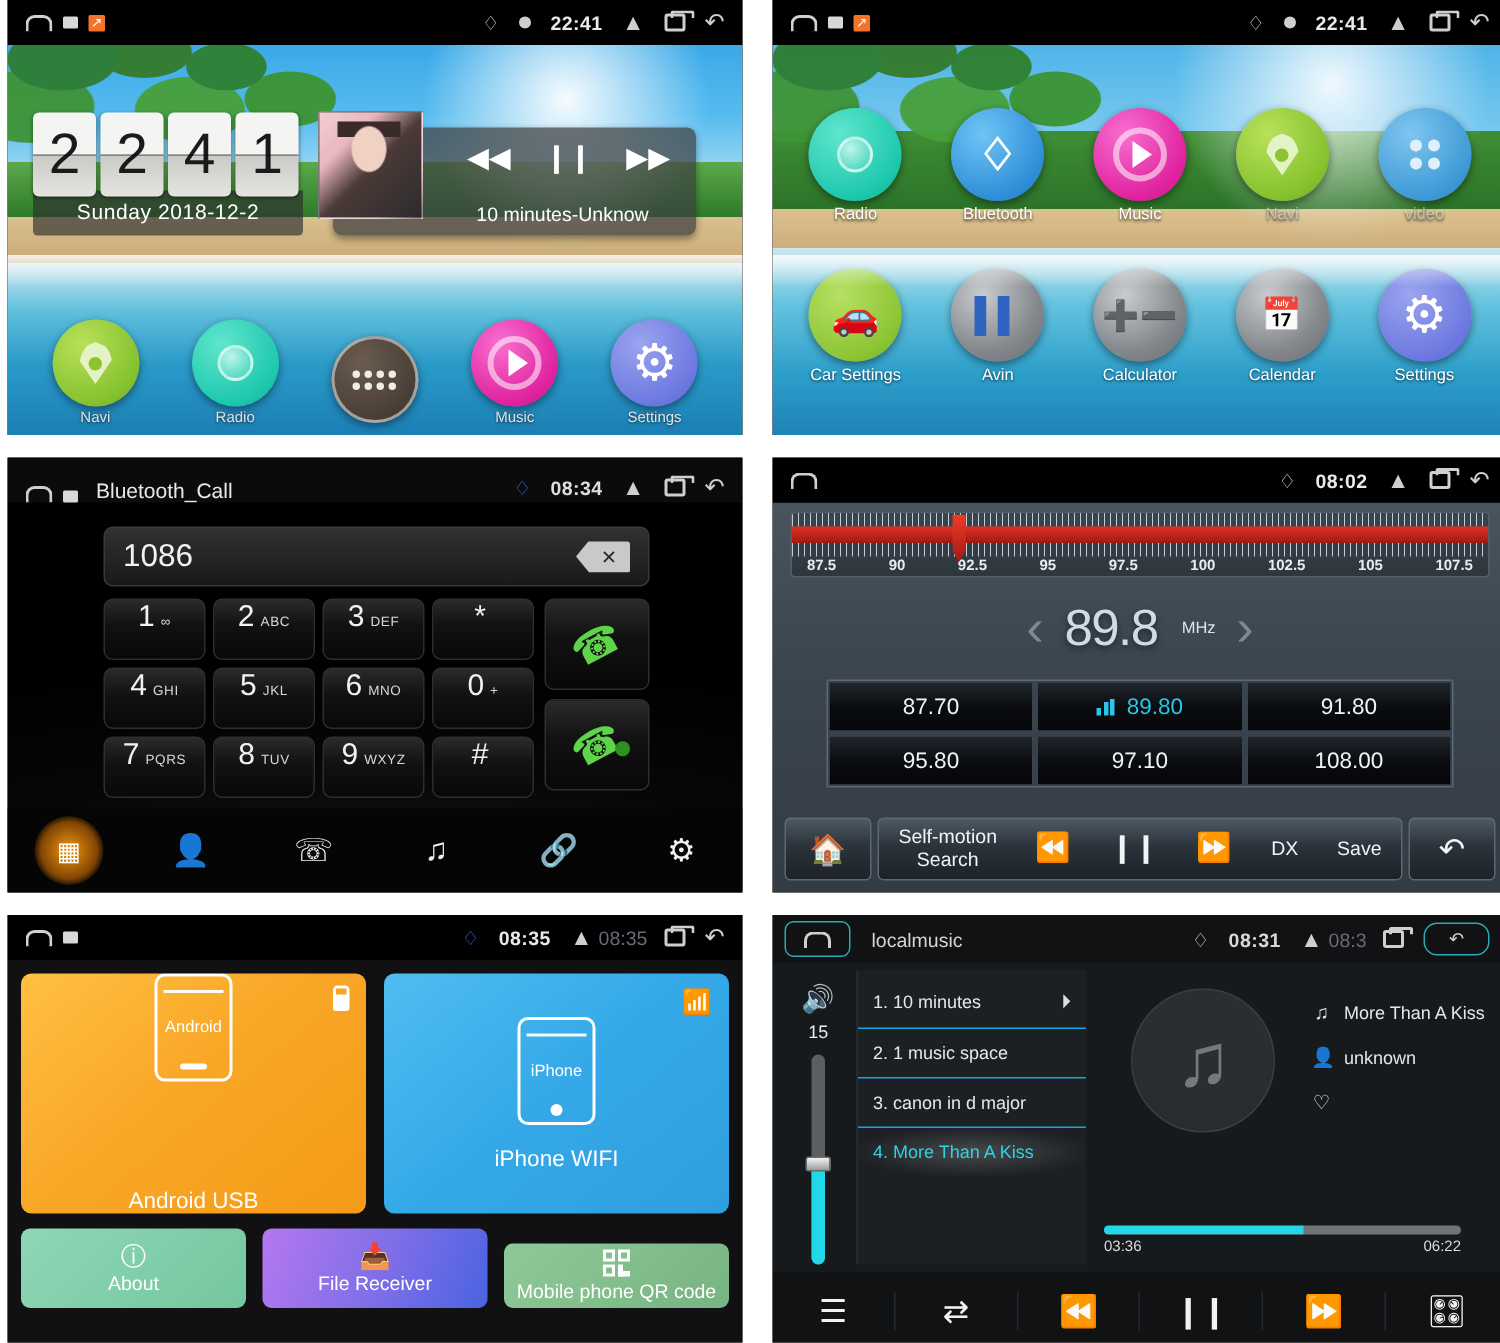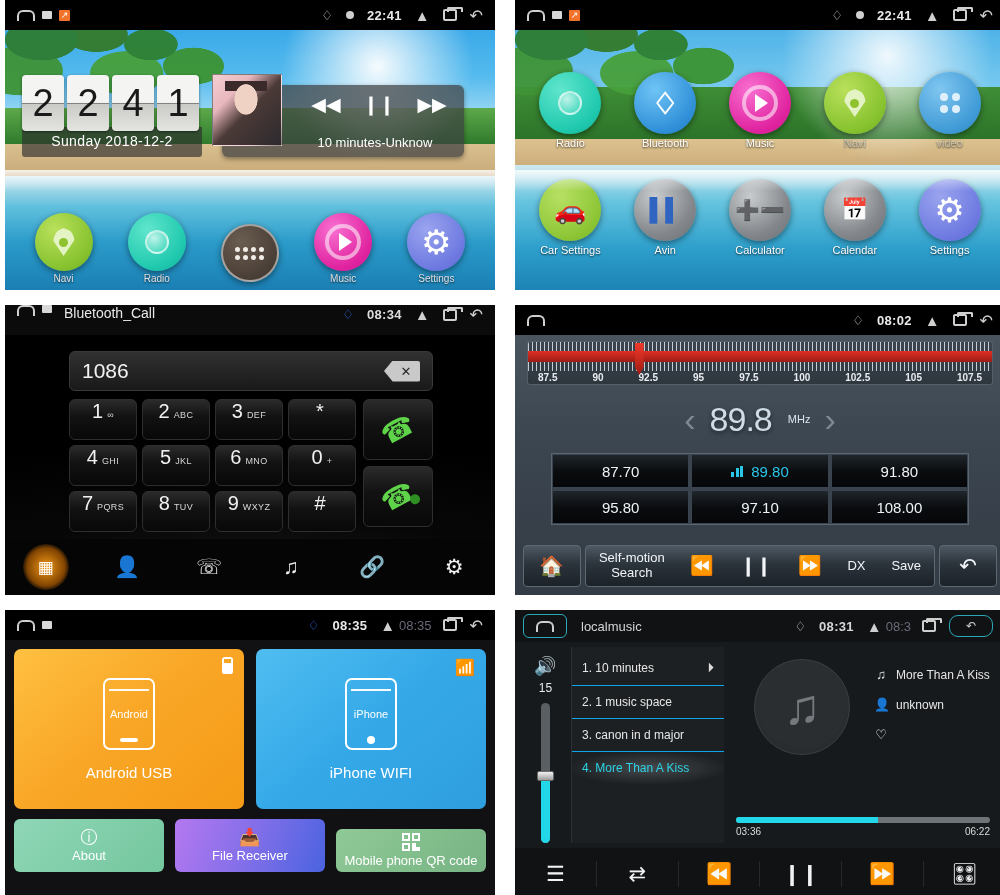--- a/index.html
+++ b/index.html
@@ -175,21 +175,21 @@
              padding: 0 8px; }
   .app-cell { text-align: center; }
   .app-cell .round-icon { width: 62px; height: 62px; }
   .app-label { color: #fff; font-size: 11px; margin-top: 3px;
                text-shadow: 0 1px 2px rgba(0,0,0,.75); }
   .app-label.faded { color: rgba(235,240,235,.55); }
 
   
   .bt-panel { background: #000; }
   .bt-titlebar { position:absolute; top:0; left:0; right:0; height:30px; background:#0b0b0b;
-                 display:flex; align-items:flex-start; color:#ddd; font-size:12px; z-index:20; }
+                 display:flex; align-items:flex-end; color:#ddd; font-size:12px; z-index:20; }
   .bt-title { font-size: 14px; color: #e8e8e8; margin-left: 12px; }
   .bt-body { position: absolute; top: 30px; left: 0; right: 0; bottom: 0;
              background: radial-gradient(ellipse 120% 80% at 50% 118%, #2a2a2a 0%, #070707 60%, #000 100%); }
   .num-display {
     position: absolute; left: 64px; top: 16px; width: 364px; height: 40px;
     background: linear-gradient(to bottom, #313131, #191919);
     border: 1px solid #3a3a3a; border-radius: 6px;
     display: flex; align-items: center; padding: 0 12px;
     color: #f2f2f2; font-size: 21px;
   }
@@ -263,21 +263,21 @@
             border: 1px solid #5d6873; border-radius: 4px; }
   .rt-mid span { color: #f2f5f8; font-size: 13px; text-align: center; line-height: 1.15; }
   .rt-mid .glyph { font-size: 19px; }
   .rt-back { width: 58px; font-size: 21px; }
 
   
   .link-body { position: absolute; top: 30px; left: 0; right: 0; bottom: 0; background: #111113; padding: 9px; }
   .link-top { display: flex; gap: 12px; height: 160px; }
   .card { flex: 1; border-radius: 7px; position: relative; overflow: hidden;
           display: flex; flex-direction: column; align-items: center; justify-content: center; }
-  .card-android { background: linear-gradient(140deg,#ffc041 0%, #f9a626 48%, #f59b17 100%); }
+  .card-android { background: linear-gradient(140deg,#ffc041 0%, #f9a626 48%, #f59b17 100%); justify-content: space-between; }
   .card-iphone { background: linear-gradient(140deg,#4fbdf0 0%, #35a9e8 48%, #2f9ede 100%); }
   .phone-out { width: 52px; height: 72px; border: 2.5px solid #fff; border-radius: 7px;
                position: relative; display: flex; align-items: center; justify-content: center; }
   .phone-out .os { color: #fff; font-size: 11px; }
   .phone-out:before { content:""; position:absolute; top:9px; left:4px; right:4px; height:2px; background:#fff; opacity:.95; }
   .phone-out .bar { position:absolute; bottom:6px; left:50%; margin-left:-9px; width:18px; height:4px;
                     background:#fff; border-radius:2px; }
   .phone-out .dot { position:absolute; bottom:4px; left:50%; margin-left:-4px; width:8px; height:8px;
                     border-radius:50%; background:#fff; }
   .card-label { color: #fff; font-size: 15px; margin-top: 14px; }
@@ -326,21 +326,21 @@
         border-bottom: none; }
   .pl-ic { margin-left: auto; font-size: 13px; color: #dcdcdc; }
   .now-pane { flex: 1; position: relative; padding: 8px 0 0 8px; }
   .disc { width: 96px; height: 96px; border-radius: 50%; border: 1px solid #3a3f43;
           background: radial-gradient(circle at 50% 45%, #2a2e31 0 62%, #212528 100%);
           display: flex; align-items: center; justify-content: center; margin: 4px 0 0 22px; }
   .disc span { font-size: 50px; color: #75797d; line-height: 1; }
   .meta { position: absolute; left: 150px; top: 20px; color: #e6e6e6; font-size: 12px; }
   .meta div { display: flex; align-items: center; gap: 8px; margin-bottom: 15px; }
   .meta .mi { font-size: 13px; width: 14px; text-align: center; }
-  .progress-wrap { position: absolute; left: 12px; right: 10px; bottom: 6px; }
+  .progress-wrap { position: absolute; left: 12px; right: 26px; bottom: 6px; }
   .progress-bar { height: 6px; background: #6f7478; border-radius: 3px; overflow: hidden; }
   .progress-fill { height: 6px; width: 56%; background: #21d7e8; }
   .times { display: flex; justify-content: space-between; color: #dcdcdc; font-size: 10px; margin-top: 3px; }
   .lm-controls { position: absolute; left: 0; right: 0; bottom: 0; height: 52px;
                  background: #101214; display: flex; align-items: center; }
   .lm-btn { flex: 1; display: flex; align-items: center; justify-content: center;
             color: #f2f2f2; font-size: 21px; border-right: 1px solid #26292c; height: 26px; }
   .lm-btn:last-child { border-right: none; }
 </style>
 </head>

